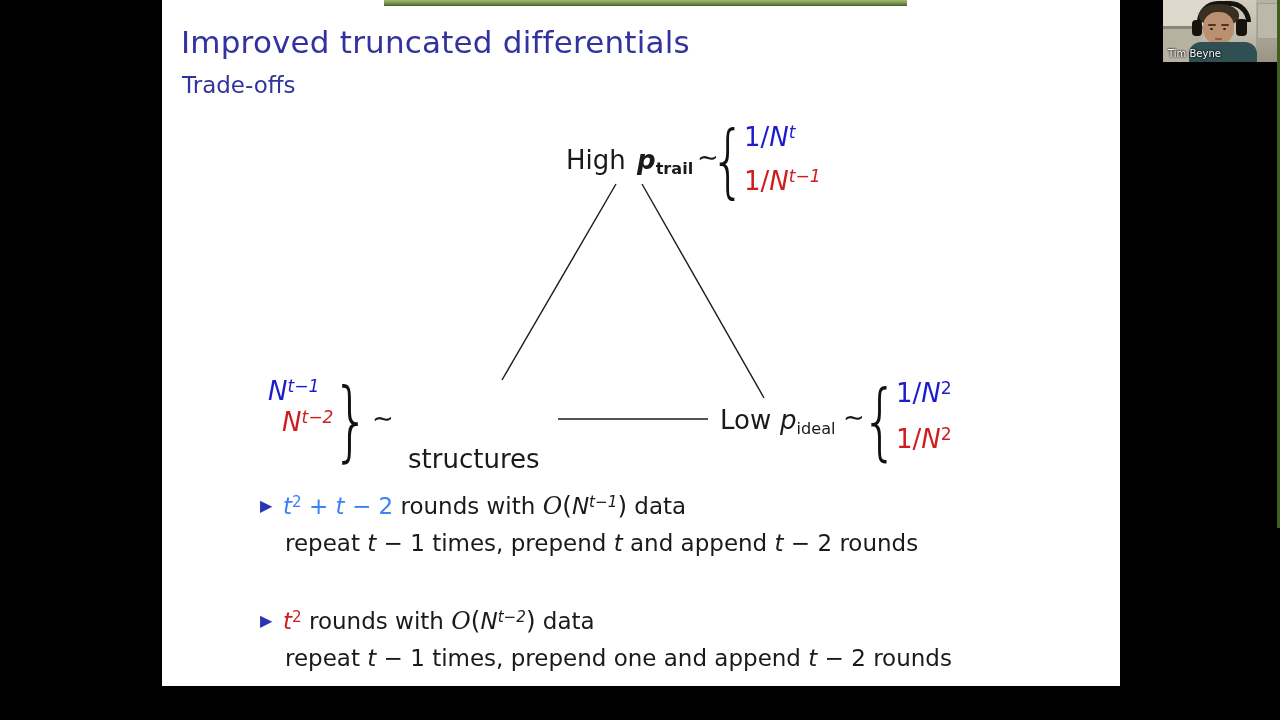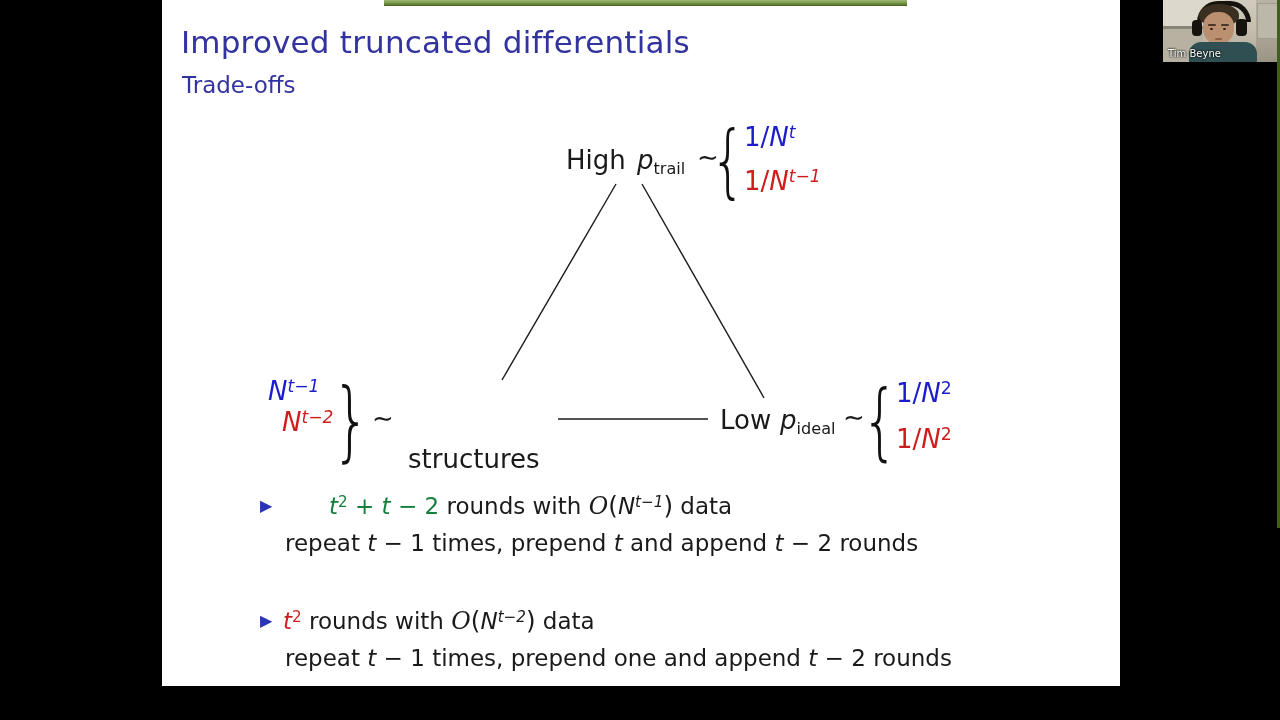--- a/index.html
+++ b/index.html
@@ -16,21 +16,21 @@
   .subtitle{position:absolute;left:182px;top:72px;font-size:23px;color:#33339f;}
 
   .t26{font-size:26px;line-height:1.1;white-space:nowrap;}
   .t23{font-size:23px;line-height:1.2;white-space:nowrap;}
   .abs{position:absolute;}
   .mi{font-style:italic;}
   .sup{font-size:66%;position:relative;top:-0.45em;}
   .sub{font-size:62%;position:relative;top:0.28em;font-style:normal;}
   .blue{color:#1c1ccd;}
   .red{color:#cf1d1d;}
-  .bhead-blue{color:#15803d;margin-left:46px;}
+  .bhead-blue{color:#3b82f6;}
   .bhead-red{color:#cf1d1d;}
   .cal{font-family:"DejaVu Serif","Liberation Serif",serif;font-style:italic;font-size:104%;}
   .paren{font-size:107%;}
   .brace-box{position:absolute;display:flex;align-items:center;justify-content:center;z-index:1;}
   .brace{font-family:"DejaVu Sans",sans-serif;font-weight:300;line-height:1;display:inline-block;color:#111;}
   .brace.b-top{font-size:56px;transform:scaleY(1.42);}
   .brace.b-left{font-size:60px;transform:scaleY(1.45);}
   .brace.b-right{font-size:58px;transform:scaleY(1.45);}
   .tri-lines{position:absolute;left:0;top:0;z-index:1;pointer-events:none;}
   .bullet-marker{position:absolute;font-size:16px;color:#2a35b5;}
@@ -71,21 +71,21 @@
 
   <svg class="tri-lines" width="1280" height="720">
     <line x1="616" y1="184" x2="502" y2="380" stroke="#1a1a1a" stroke-width="1.4"></line>
     <line x1="642" y1="184" x2="764" y2="398" stroke="#1a1a1a" stroke-width="1.4"></line>
     <line x1="558" y1="419" x2="708" y2="419" stroke="#1a1a1a" stroke-width="1.4"></line>
   </svg>
 
   <div class="abs t26" style="left:566px;top:146px;">
     <span>High</span>
   </div>
-  <div class="abs t26" style="left:637px;top:146px;">
+  <div class="abs t26" style="left:637px;top:146px;font-weight:bold;">
     <span class="mi">p</span><span class="sub">trail</span>
   </div>
   <div class="abs t26" style="left:697px;top:143px;">∼</div>
   <div class="brace-box" style="left:714px;top:117px;width:28px;height:88px;">
     <span class="brace b-top">{</span>
   </div>
   <div class="abs t26 blue" style="left:744px;top:123px;">
     <span>1/</span><span class="mi">N</span><span class="sup mi">t</span>
   </div>
   <div class="abs t26 red" style="left:744px;top:167px;">

